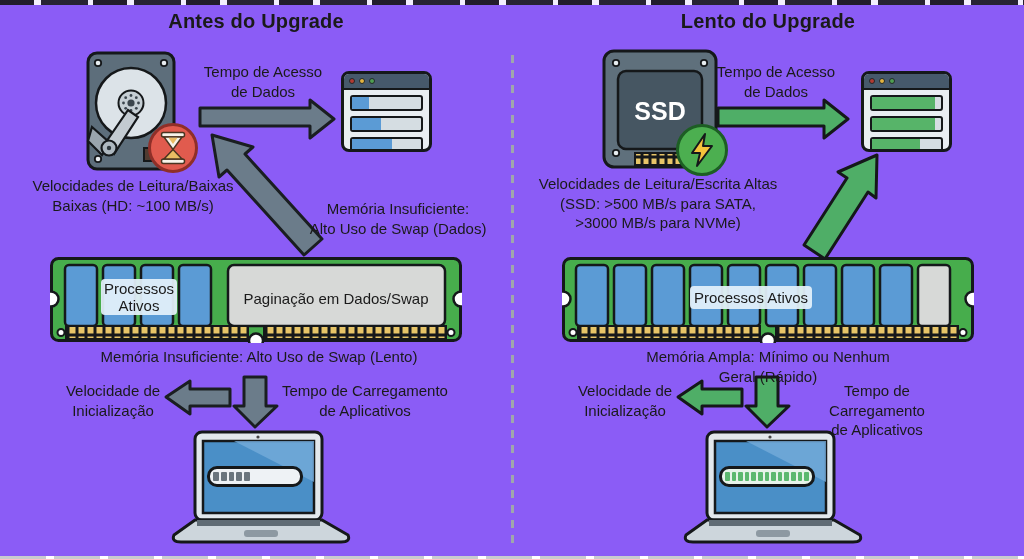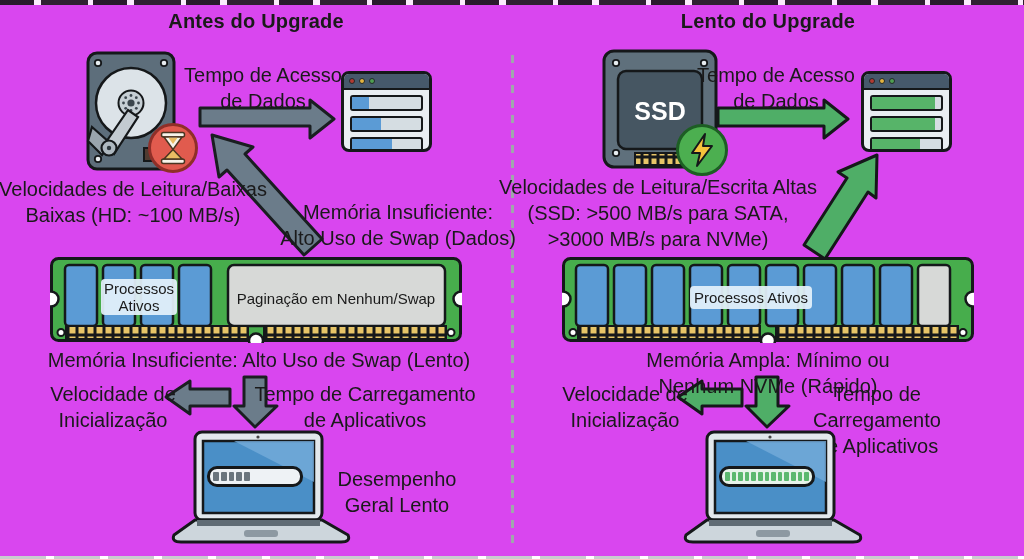--- a/index.html
+++ b/index.html
@@ -1,24 +1,24 @@
 <!DOCTYPE html>
 <html><head>
 <meta charset="utf-8">
 <style>
   html,body{margin:0;padding:0;background:#fff;}
-  .canvas{position:relative;width:1024px;height:559px;background:#d946ef;overflow:hidden;
+  .canvas{position:relative;width:1024px;height:559px;background:#8b5cf6;overflow:hidden;
           font-family:"Liberation Sans","DejaVu Sans",sans-serif;color:#1a1a1a;}
   .artifact-top{position:absolute;left:0;top:0;width:100%;height:5px;
     background:repeating-linear-gradient(90deg,#161616 0 34px,#ffffff 34px 41px,#1d1d1d 41px 88px,#ffffff 88px 93px);
     opacity:.9;}
   .artifact-bottom{position:absolute;left:0;bottom:0;width:100%;height:3px;
     background:repeating-linear-gradient(90deg,#c9cccf 0 46px,#ffffff 46px 54px);}
   .lbl{position:absolute;transform:translateX(-50%);text-align:center;white-space:pre-line;
-       font-size:20px;line-height:1.3;}
+       font-size:15px;line-height:1.3;}
   .title{font-size:20px;font-weight:700;letter-spacing:.2px;}
   .svg-abs{position:absolute;}
   
   .win{position:absolute;width:91px;height:81px;background:#e9eef2;border:3px solid #15181a;
        border-radius:8px;box-sizing:border-box;overflow:hidden;}
   .win-titlebar{height:14px;background:#46596b;border-bottom:2px solid #15181a;
        display:flex;align-items:center;gap:4px;padding-left:5px;}
   .dot{width:6px;height:6px;border-radius:50%;border:1px solid #22282c;box-sizing:border-box;}
   .dot.red{background:#b23b32;} .dot.yellow{background:#e3b33f;} .dot.green{background:#4f9e52;}
   .win-bars{display:flex;flex-direction:column;gap:5px;padding:5px 6px;}
@@ -146,21 +146,21 @@
     <rect x="16" y="69" width="182" height="13" fill="url(#pinsL)" stroke="#15181a" stroke-width="2"></rect>
     <rect x="214" y="69" width="182" height="13" fill="url(#pinsL)" stroke="#15181a" stroke-width="2"></rect>
     <circle cx="11" cy="75.5" r="3.5" fill="#ffffff" stroke="#15181a" stroke-width="2"></circle>
     <circle cx="401" cy="75.5" r="3.5" fill="#ffffff" stroke="#15181a" stroke-width="2"></circle>
     <circle cx="206" cy="83.5" r="7" fill="#ffffff" stroke="#15181a" stroke-width="2.5"></circle>
     <circle cx="1" cy="42" r="7.5" fill="#ffffff" stroke="#15181a" stroke-width="2.5"></circle>
     <circle cx="411" cy="42" r="7.5" fill="#ffffff" stroke="#15181a" stroke-width="2.5"></circle>
   </svg>
   <div class="ram-label" style="left:101px;top:279px;width:76px;height:36px">Processos
 Ativos</div>
-  <div class="panel-label" style="left:231px;top:287px;width:210px;height:22px">Paginação em Nenhum/Swap</div>
+  <div class="panel-label" style="left:231px;top:287px;width:210px;height:22px">Paginação em Dados/Swap</div>
   <div class="lbl" style="left:259px;top:347px">Memória Insuficiente: Alto Uso de Swap (Lento)</div>
 
   <div class="lbl" style="left:113px;top:381px">Velocidade de
 Inicialização</div>
   <div class="lbl" style="left:365px;top:381px">Tempo de Carregamento
 de Aplicativos</div>
 
   <svg class="svg-abs" style="left:170px;top:430px" width="182" height="116" viewBox="0 0 182 116">
     <rect x="25" y="2" width="127" height="88" rx="7" fill="#e2e8ec" stroke="#15181a" stroke-width="3"></rect>
     <circle cx="88" cy="7" r="1.6" fill="#444"></circle>
@@ -176,22 +176,20 @@
       <span class="seg on"></span>
       <span class="seg on"></span>
       <span class="seg on"></span>
       <span class="seg"></span>
       <span class="seg"></span>
       <span class="seg"></span>
       <span class="seg"></span>
       <span class="seg"></span>
       <span class="seg"></span>
     </div>
-  <div class="lbl" style="left:397px;top:466px">Desempenho
-Geral Lento</div>
 
   <svg class="svg-abs" style="left:602px;top:49px" width="116" height="124" viewBox="0 0 116 124">
     <defs>
       <pattern id="pinsS" patternUnits="userSpaceOnUse" width="8" height="12">
         <rect width="8" height="12" fill="#15181a"></rect>
         <rect x="1.5" y="1.5" width="5" height="9" fill="#e7c568"></rect>
       </pattern>
     </defs>
     <rect x="2" y="2" width="112" height="116" rx="10" fill="#5f707c" stroke="#15181a" stroke-width="3"></rect>
     <circle cx="14" cy="14" r="3.2" fill="#e8edf0" stroke="#15181a" stroke-width="1.8"></circle>
@@ -254,21 +252,21 @@
     </g>
     <rect x="16" y="69" width="182" height="13" fill="url(#pinsR)" stroke="#15181a" stroke-width="2"></rect>
     <rect x="214" y="69" width="182" height="13" fill="url(#pinsR)" stroke="#15181a" stroke-width="2"></rect>
     <circle cx="11" cy="75.5" r="3.5" fill="#ffffff" stroke="#15181a" stroke-width="2"></circle>
     <circle cx="401" cy="75.5" r="3.5" fill="#ffffff" stroke="#15181a" stroke-width="2"></circle>
     <circle cx="206" cy="83.5" r="7" fill="#ffffff" stroke="#15181a" stroke-width="2.5"></circle>
     <circle cx="1" cy="42" r="7.5" fill="#ffffff" stroke="#15181a" stroke-width="2.5"></circle>
     <circle cx="411" cy="42" r="7.5" fill="#ffffff" stroke="#15181a" stroke-width="2.5"></circle>
   </svg>
   <div class="ram-label" style="left:690px;top:286px;width:122px;height:23px">Processos Ativos</div>
-  <div class="lbl" style="left:768px;top:347px">Memória Ampla: Mínimo ou Nenhum NVMe (Rápido)</div>
+  <div class="lbl" style="left:768px;top:347px">Memória Ampla: Mínimo ou Nenhum Geral (Rápido)</div>
 
   <div class="lbl" style="left:625px;top:381px">Velocidade de
 Inicialização</div>
   <div class="lbl" style="left:877px;top:381px">Tempo de Carregamento
 de Aplicativos</div>
 
   <svg class="svg-abs" style="left:682px;top:430px" width="182" height="116" viewBox="0 0 182 116">
     <rect x="25" y="2" width="127" height="88" rx="7" fill="#e2e8ec" stroke="#15181a" stroke-width="3"></rect>
     <circle cx="88" cy="7" r="1.6" fill="#444"></circle>
     <rect x="33" y="11" width="111" height="72" fill="#4a8fc7" stroke="#15181a" stroke-width="2.5"></rect>

